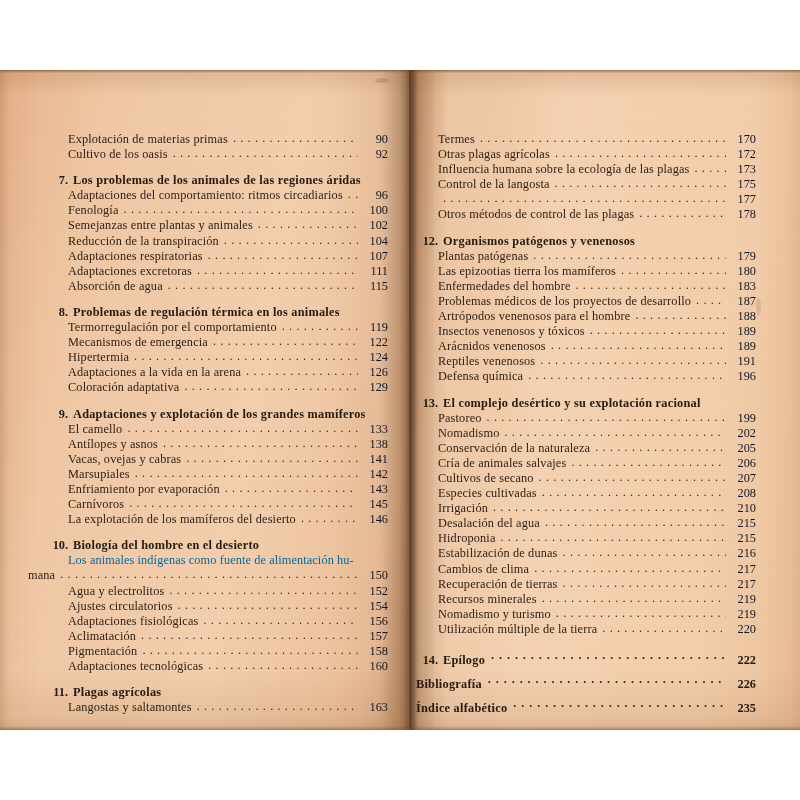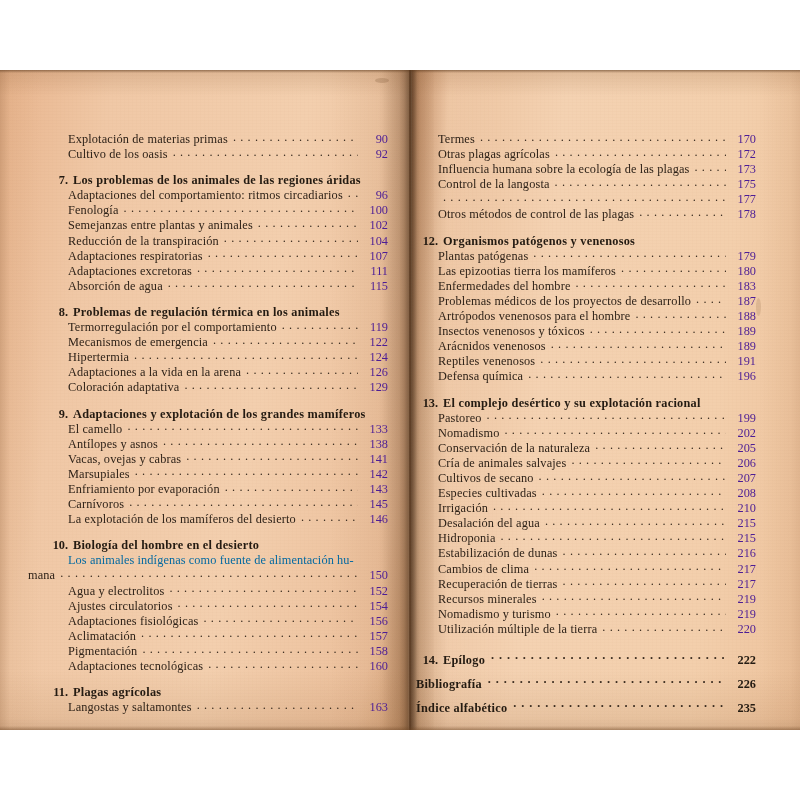--- a/index.html
+++ b/index.html
@@ -112,21 +112,21 @@
     position: absolute;
     top: 0;
     color: #2a2119;
   }
   .col-left  { left: 48px;  width: 340px; }
   .col-right { left: 418px; width: 338px; }
 
   .toc-line {
     position: relative;
     display: flex;
-    align-items: center;
+    align-items: flex-end;
     font-size: 12.3px;
     line-height: 15.1px;
     height: 15.1px;
     white-space: nowrap;
     color: #2e2218;
   }
   .toc-line .label {
     flex: 0 0 auto;
     letter-spacing: 0.15px;
   }
@@ -145,21 +145,21 @@
     font-size: 12.3px;
     letter-spacing: 0.6px;
     color: #3a2c20;
     white-space: nowrap;
   }
   .toc-line .pageno {
     flex: 0 0 auto;
     width: 26px;
     text-align: right;
     font-size: 12.3px;
-    color: #4c1d95;
+    color: #0f172a;
   }
 
   
   .chapter {
     display: flex;
     align-items: baseline;
     font-weight: bold;
     font-size: 12.3px;
     line-height: 15.1px;
     height: 15.1px;

